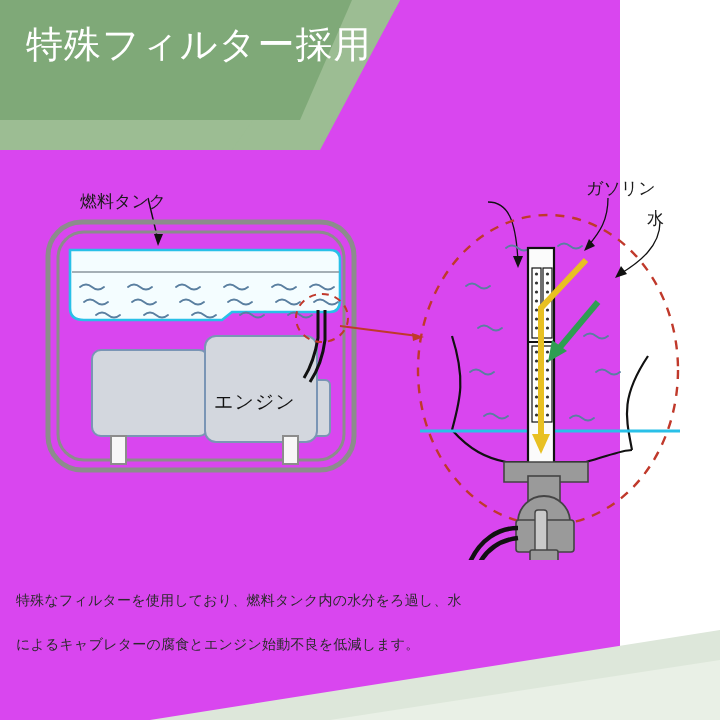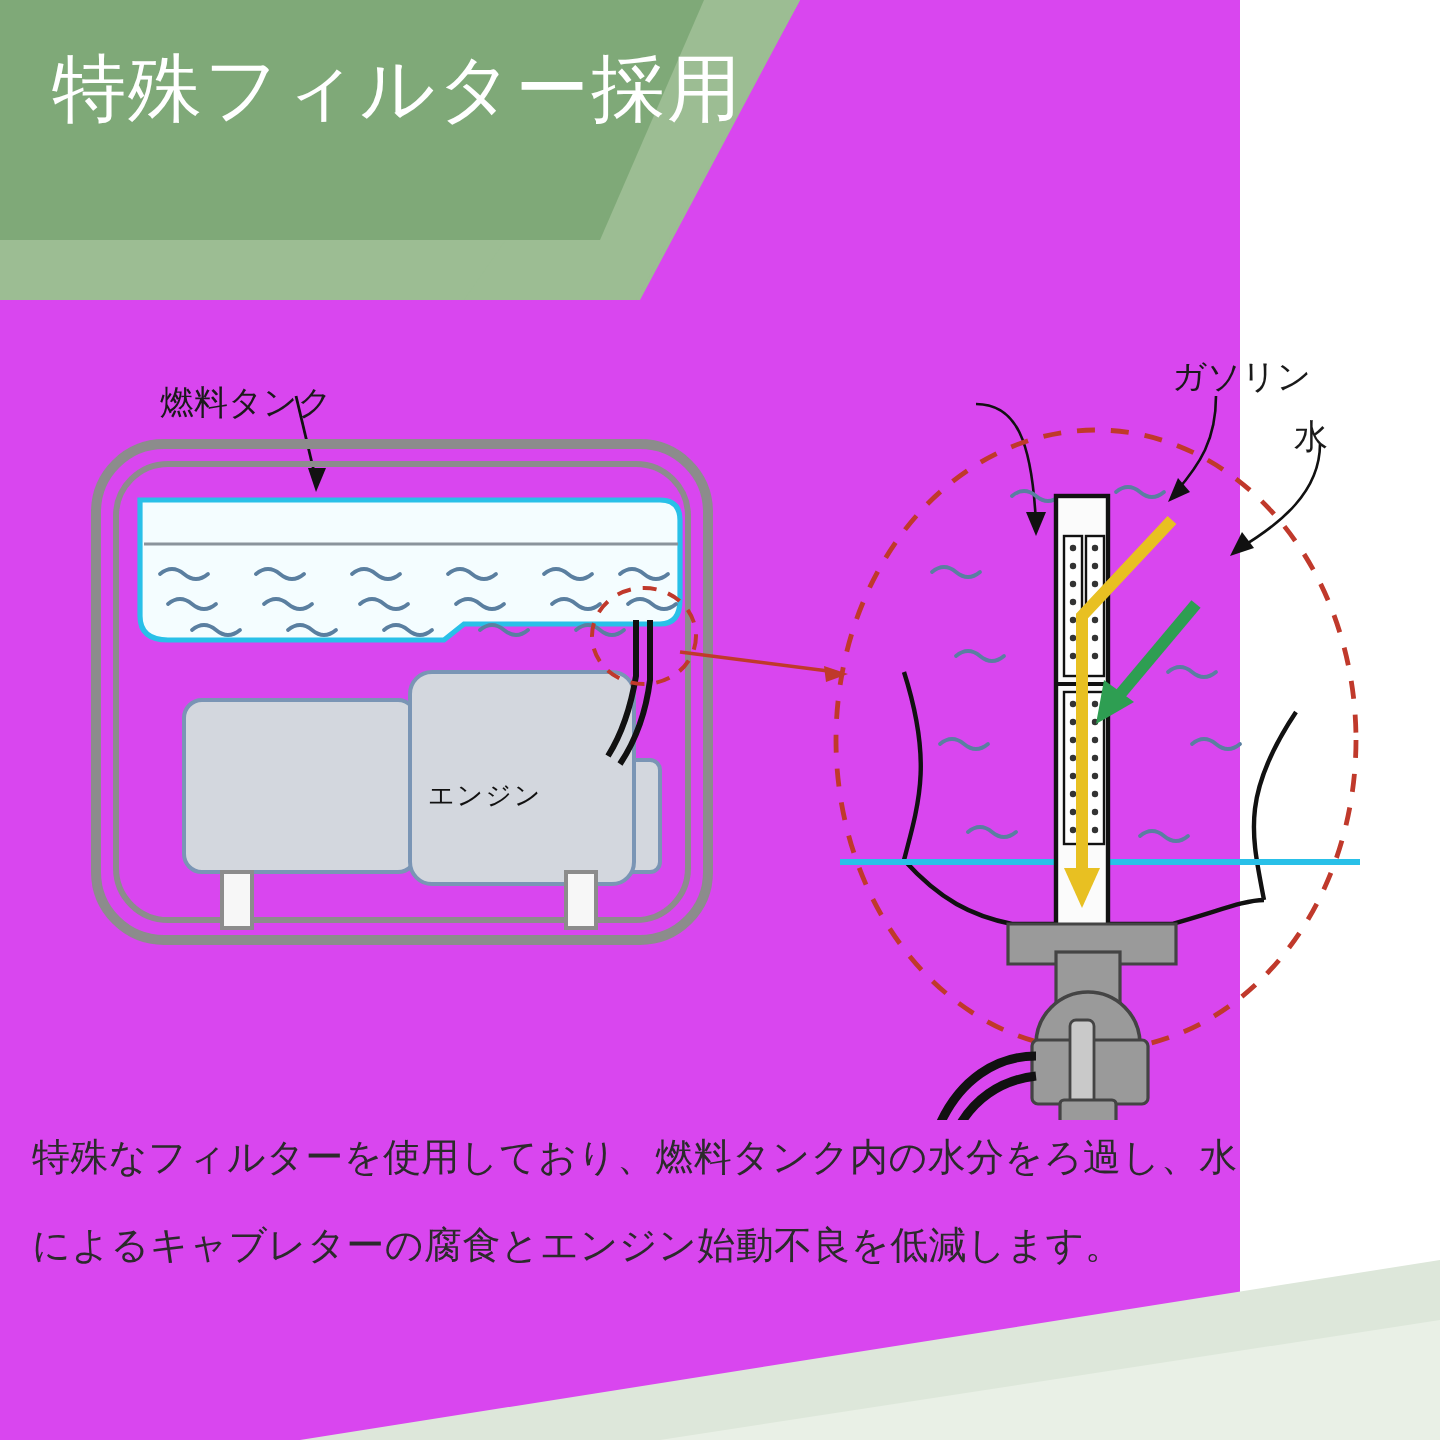--- a/index.html
+++ b/index.html
@@ -43,32 +43,32 @@
     line-height: 22px;
     white-space: nowrap;
   }
   #label-fuel-tank   { left: 80px;  top: 178px; margin-top: 13px; }
   #label-filter      { left: 346px; top: 176px; }
   #label-gasoline    { left: 586px; top: 178px; }
   #label-water       { left: 647px; top: 208px; }
   .engine-label {
     position: absolute;
     left: 214px; top: 389px;
-    font-size: 13px;
+    font-size: 19px;
     color: #111111;
     font-weight: 500;
     letter-spacing: 1px;
   }
   
   #caption {
     position: absolute;
-    left: 16px; top: 558px;
+    left: 16px; top: 578px;
     width: 692px;
     color: #2b2b2b;
-    font-size: 19px;
+    font-size: 14px;
     line-height: 44px;
     letter-spacing: 0.2px;
   }
   #corner-decor {
     position: absolute;
     left: 0; top: 620px;
     width: 720px; height: 100px;
     pointer-events: none;
   }
 </style>

